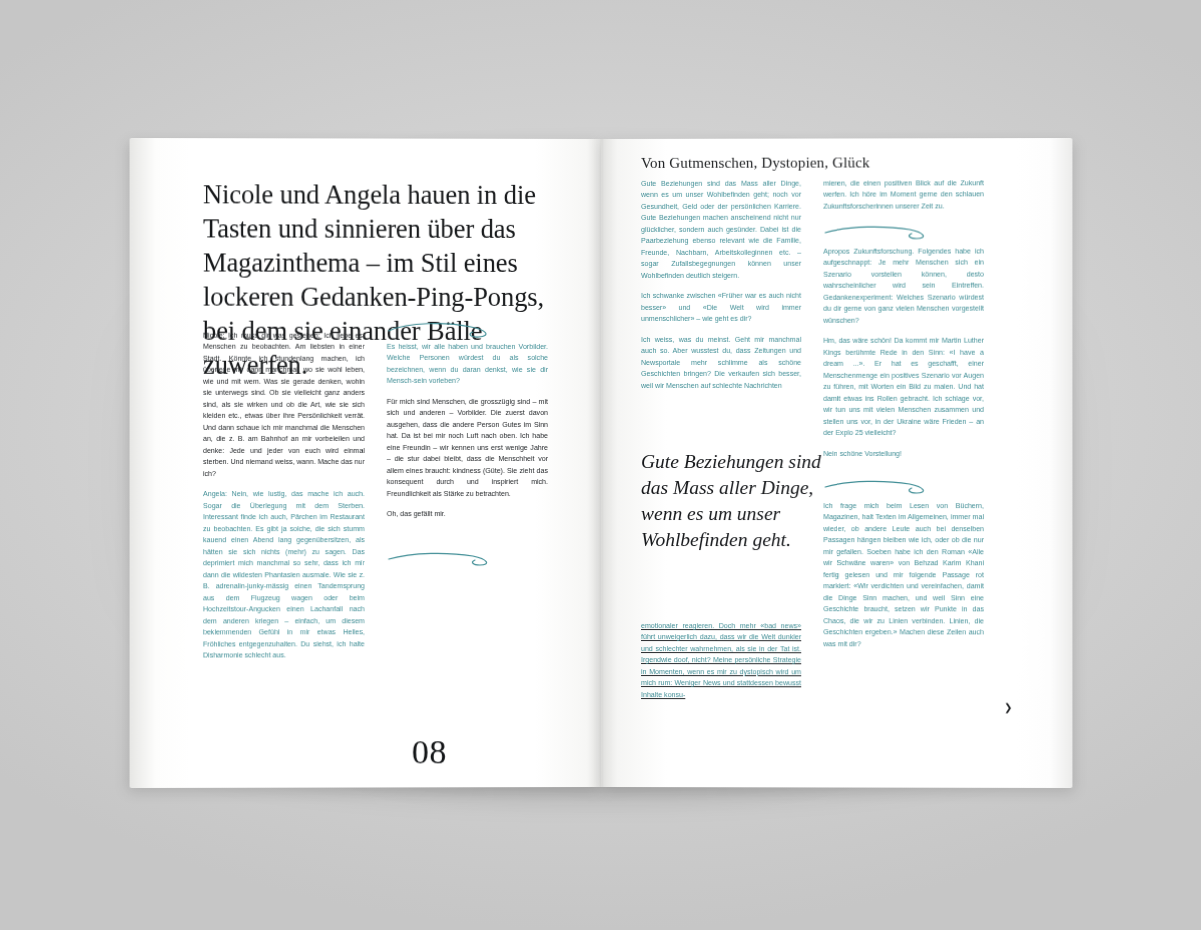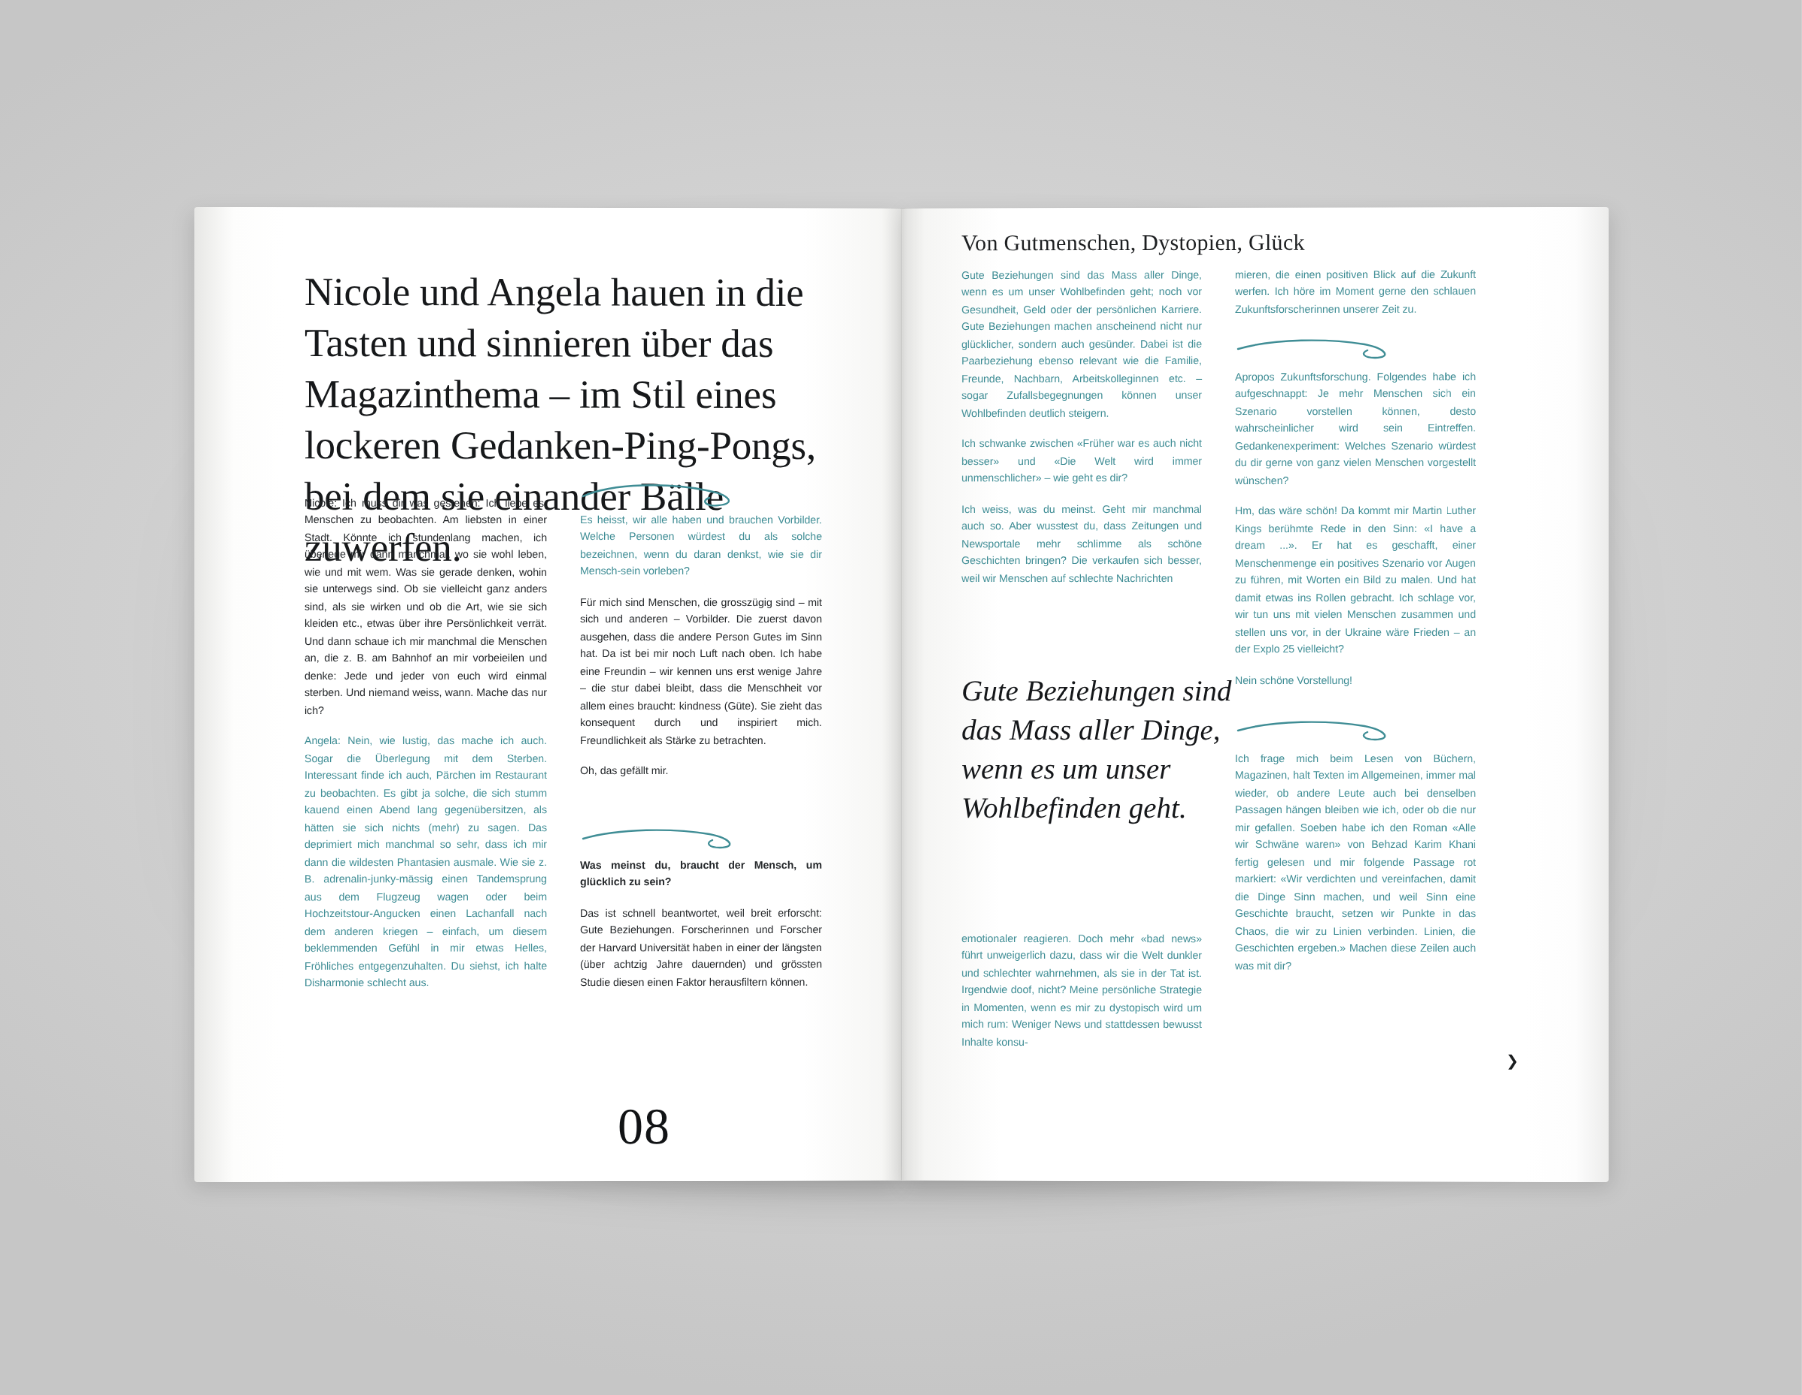--- a/index.html
+++ b/index.html
@@ -190,45 +190,39 @@
       <p>Für mich sind Menschen, die grosszügig sind – mit sich und anderen – Vorbilder. Die zuerst davon ausgehen, dass die andere Person Gutes im Sinn hat. Da ist bei mir noch Luft nach oben. Ich habe eine Freundin – wir kennen uns erst wenige Jahre – die stur dabei bleibt, dass die Menschheit vor allem eines braucht: kindness (Güte). Sie zieht das konsequent durch und inspiriert mich. Freundlichkeit als Stärke zu betrachten.</p>
       <p>Oh, das gefällt mir.</p>
     </div>
 
     <div class="squiggle" style="left:256px; top:412px;">
       <svg width="120" height="18" viewBox="0 0 120 18">
         <path d="M2 8 C 26 1, 62 1, 86 5 C 101 8, 104 14, 93 14 C 86 14, 83 11, 88 9" fill="none" stroke="#3f8d95" stroke-width="1.2" stroke-linecap="round"></path>
       </svg>
     </div>
 
-    <div class="col" style="left:256px; top:433px; width:161px; font-weight:bold;">
-      <p>Was meinst du, braucht der Mensch, um glücklich zu sein?</p>
-    </div>
-
-    <div class="col" style="left:256px; top:465px; width:161px;">
-      <p>Das ist schnell beantwortet, weil breit erforscht: Gute Beziehungen. Forscherinnen und Forscher der Harvard Universität haben in einer der längsten (über achtzig Jahre dauernden) und grössten Studie diesen einen Faktor herausfiltern können.</p>
-    </div>
+
 
     <div class="folio" style="left:281px; top:594px;">08</div>
 
   </div>
 
   <div class="page page-right">
 
     <div class="running-head">Von Gutmenschen, Dystopien, Glück</div>
 
     <div class="col" style="left:40px; top:40px; width:160px;">
       <p class="teal">Gute Beziehungen sind das Mass aller Dinge, wenn es um unser Wohlbefinden geht; noch vor Gesundheit, Geld oder der persönlichen Karriere. Gute Beziehungen machen anscheinend nicht nur glücklicher, sondern auch gesünder. Dabei ist die Paarbeziehung ebenso relevant wie die Familie, Freunde, Nachbarn, Arbeitskolleginnen etc. – sogar Zufallsbegegnungen können unser Wohlbefinden deutlich steigern.</p>
       <p class="teal">Ich schwanke zwischen «Früher war es auch nicht besser» und «Die Welt wird immer unmenschlicher» – wie geht es dir?</p>
       <p class="teal">Ich weiss, was du meinst. Geht mir manchmal auch so. Aber wusstest du, dass Zeitungen und Newsportale mehr schlimme als schöne Geschichten bringen? Die verkaufen sich besser, weil wir Menschen auf schlechte Nachrichten</p>
     </div>
 
     <div class="pullquote" style="left:40px; top:310px; width:190px;">Gute Beziehungen sind das Mass aller Dinge, wenn es um unser Wohlbefinden geht.</div>
 
-    <div class="col" style="left:40px; top:482px; width:160px;">
+    <div class="col" style="left:40px; top:482px; width:160px;text-decoration:underline;">
       <p class="teal">emotionaler reagieren. Doch mehr «bad news» führt unweigerlich dazu, dass wir die Welt dunkler und schlechter wahrnehmen, als sie in der Tat ist. Irgendwie doof, nicht? Meine persönliche Strategie in Momenten, wenn es mir zu dystopisch wird um mich rum: Weniger News und stattdessen bewusst Inhalte konsu-</p>
     </div>
 
     <div class="col" style="left:222px; top:40px; width:160px;">
       <p class="teal">mieren, die einen positiven Blick auf die Zukunft werfen. Ich höre im Moment gerne den schlauen Zukunftsforscherinnen unserer Zeit zu.</p>
     </div>
 
     <div class="squiggle" style="left:222px; top:86px;">
       <svg width="120" height="18" viewBox="0 0 120 18">
         <path d="M2 8 C 26 1, 62 1, 86 5 C 101 8, 104 14, 93 14 C 86 14, 83 11, 88 9" fill="none" stroke="#3f8d95" stroke-width="1.2" stroke-linecap="round"></path>

